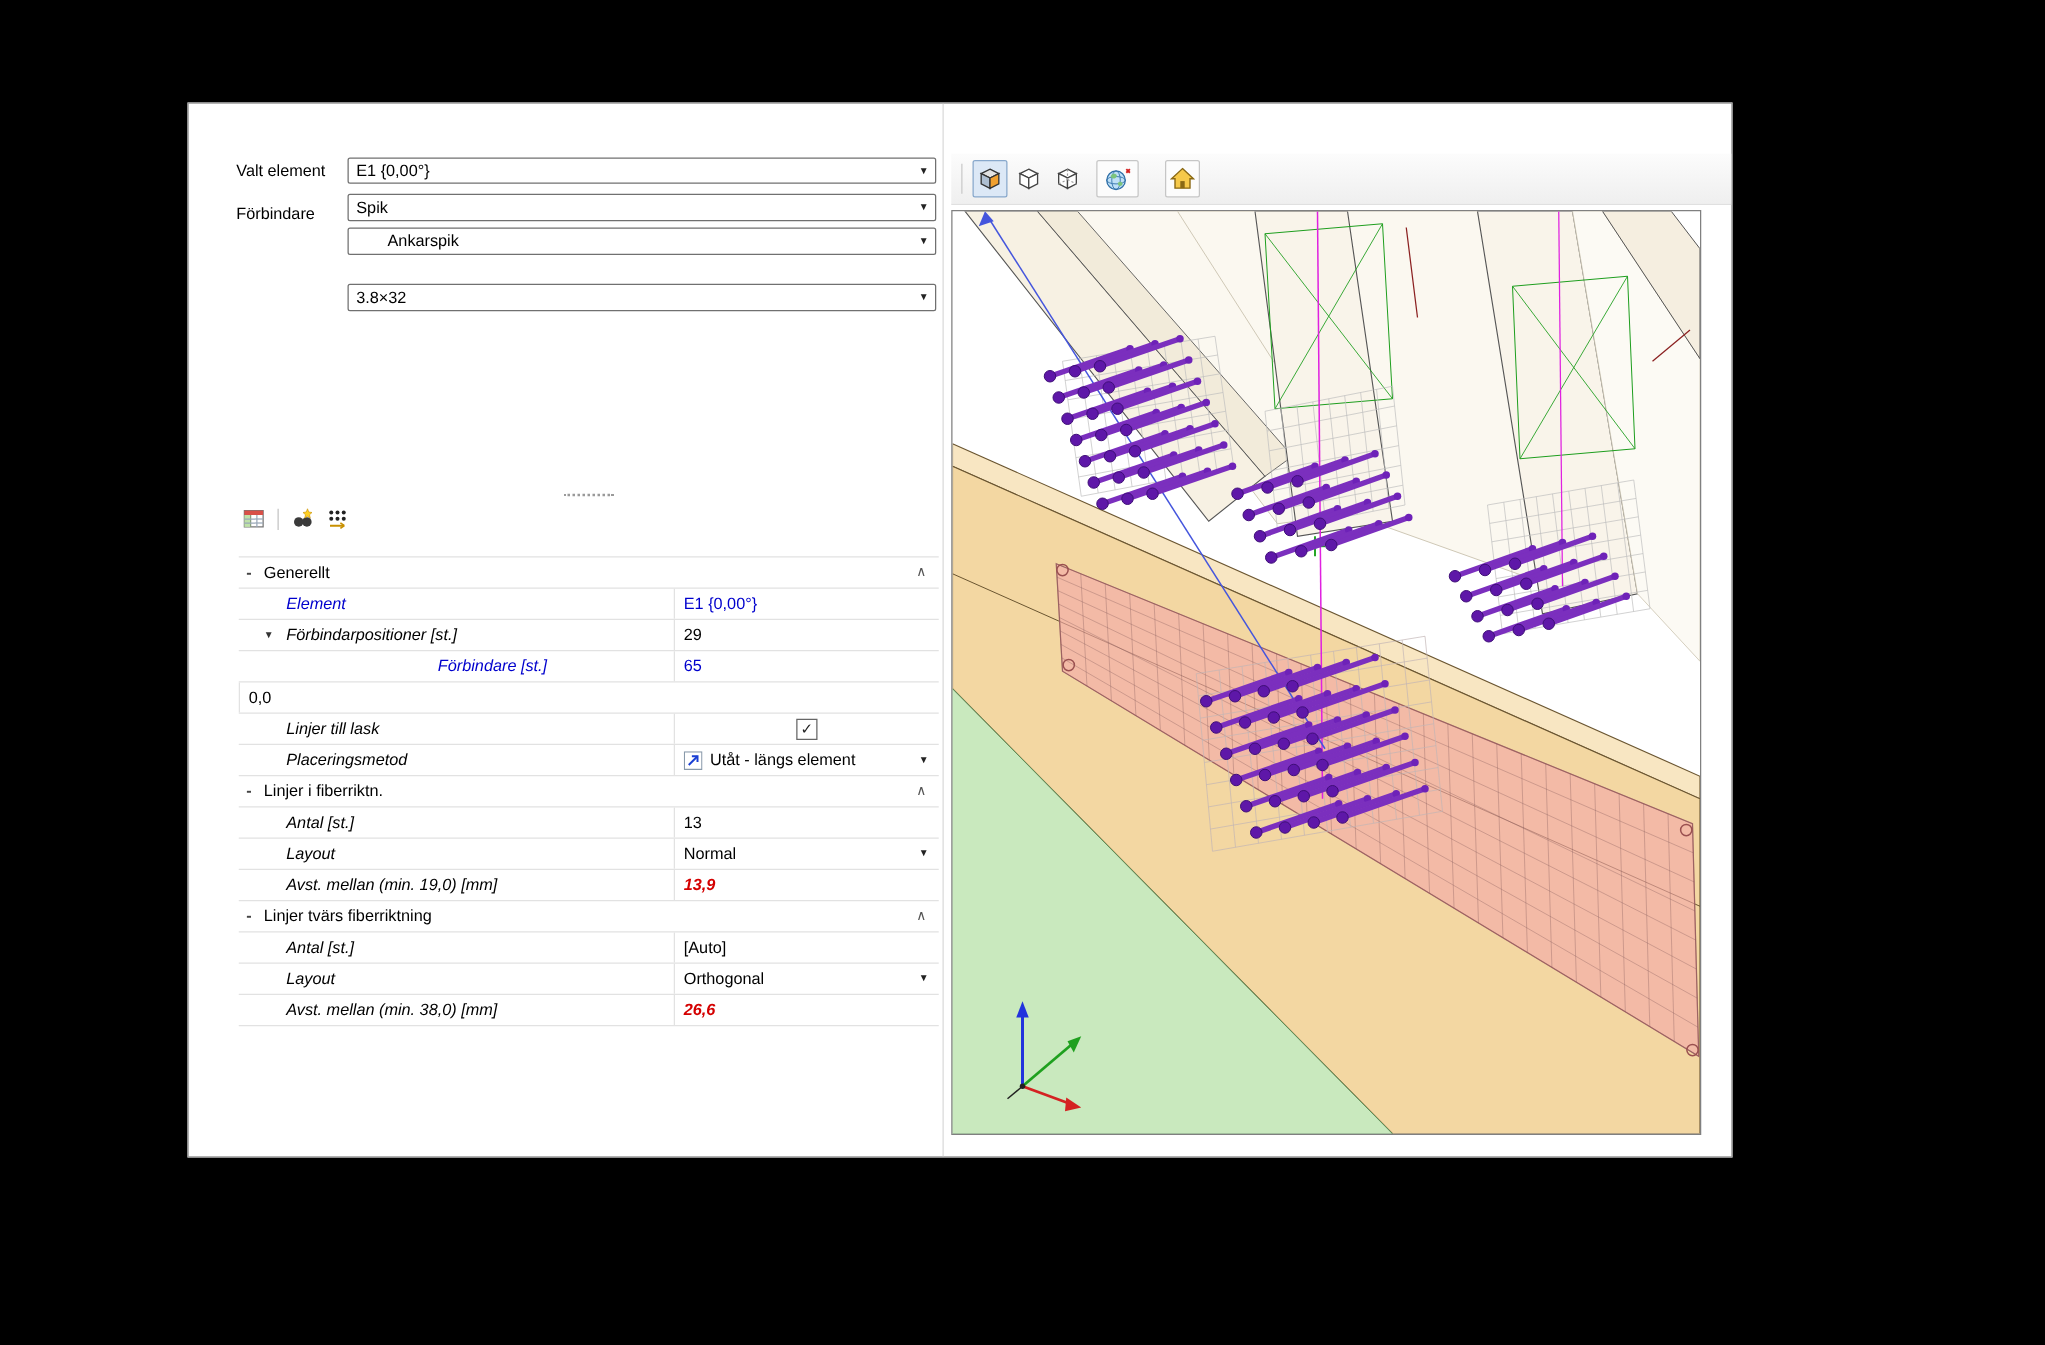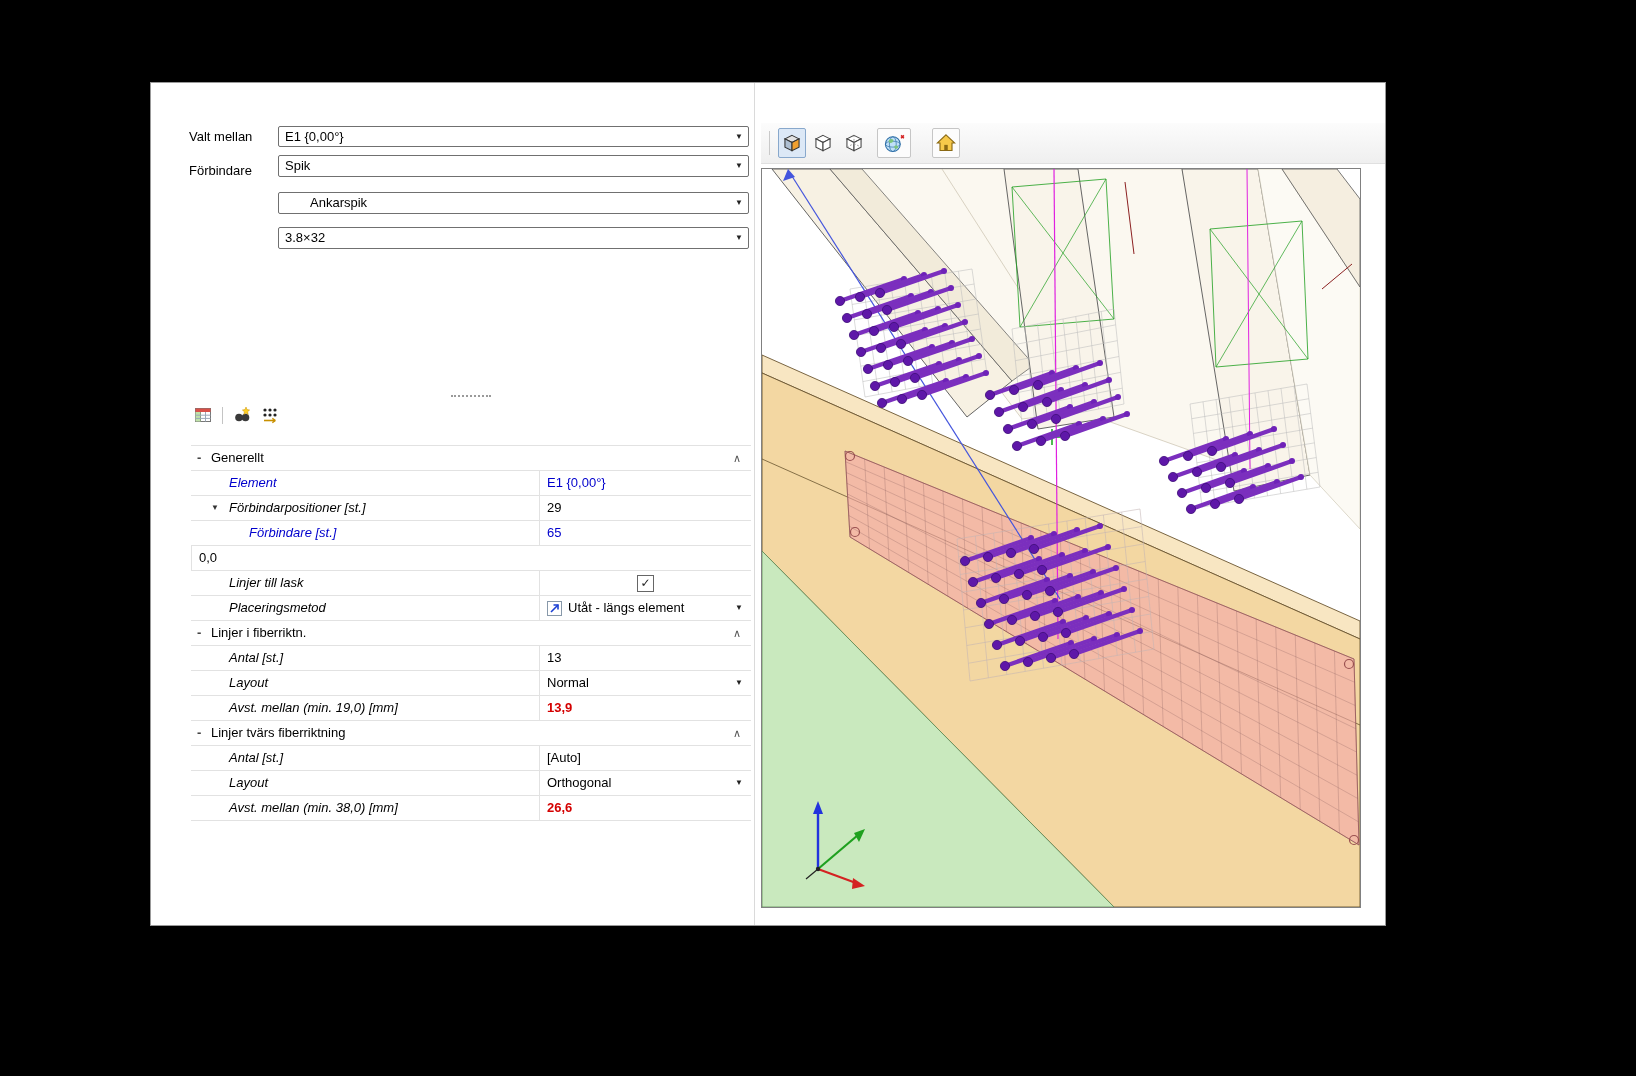--- a/index.html
+++ b/index.html
@@ -15,59 +15,59 @@
   .mini-toolbar{position:absolute;left:40px;top:320px;height:24px;display:flex;align-items:center;gap:4px;}
   .mini-btn{width:22px;height:22px;display:flex;align-items:center;justify-content:center;border:1px solid transparent;}
   .mini-sep{width:1px;height:17px;background:#c4c4c4;margin:0 3px;}
   
   .prop-grid{position:absolute;left:40px;top:362px;width:560px;border-top:1px solid #e2e2e2;}
   .prow{height:25px;box-sizing:border-box;border-bottom:1px solid #e2e2e2;position:relative;display:flex;}
   .prow.group{line-height:24px;padding-left:20px;}
   .gdash{position:absolute;left:6px;top:0;line-height:24px;color:#444;font-weight:bold;}
   .gchev{position:absolute;right:10px;top:0;line-height:24px;color:#555;font-size:11px;}
   .plabel{width:348px;box-sizing:border-box;padding-left:38px;line-height:24px;white-space:nowrap;overflow:hidden;position:relative;font-style:italic;}
-  .plabel.ind{padding-left:58px;}
+  .plabel.ind{padding-left:58px;text-align:center;}
   .exp{position:absolute;left:20px;top:0;line-height:24px;font-size:8px;color:#333;}
   .pvalue{flex:1;border-left:1px solid #e2e2e2;box-sizing:border-box;padding-left:7px;line-height:24px;position:relative;white-space:nowrap;display:flex;align-items:center;}
   .pvalue.center{justify-content:center;padding-left:0;}
   .blue{color:#0000CD;}
   .bold{font-weight:normal;}
-  .red{color:#D40000;font-weight:bold;}
+  .red{color:#D40000;font-weight:bold;font-style:italic;}
   .vdd{position:absolute;right:8px;top:0;height:100%;display:flex;align-items:center;font-size:8px;color:#222;}
   .cbx{width:15px;height:15px;border:1px solid #666;background:#fff;display:flex;align-items:center;justify-content:center;font-size:12px;font-weight:bold;color:#222;line-height:15px;}
   .vicon{display:inline-flex;width:15px;height:15px;margin-right:6px;}
   
   .pane-split{position:absolute;left:603px;top:0;bottom:0;width:1px;background:#dadada;}
   .view-toolbar{position:absolute;left:610px;top:40px;width:624px;height:40px;background:linear-gradient(#fcfcfc,#efefef);border-bottom:1px solid #e0e0e0;display:flex;align-items:center;}
   .vt-sep{width:1px;height:24px;background:#c9c9c9;margin-left:8px;margin-right:8px;}
   .vt-btn{width:28px;height:30px;display:flex;align-items:center;justify-content:center;border:1px solid transparent;border-radius:2px;margin-right:3px;box-sizing:border-box;background:transparent;}
   .vt-btn.pressed{background:#dce8f6;border-color:#88a8cc;}
   .vt-btn.boxed{background:#fcfcfc;border-color:#c6c6c6;}
   .vt-btn.wide{width:34px;}
   
   .viewport{position:absolute;left:610px;top:85px;width:598px;height:738px;border:1px solid #808080;box-sizing:content-box;background:#fff;overflow:hidden;}
 </style>
 </head>
 <body>
 
 <div class="window">
 
-  <div class="flabel" style="top:43px;">Valt mellan</div>
+  <div class="flabel" style="top:43px;">Valt element</div>
   <div class="combo" style="top:43px;height:21px;">
     <span>E1 {0,00°}</span>
     <span class="arr">▼</span>
   </div>
 
   <div class="flabel" style="top:77px;">Förbindare</div>
   <div class="combo" style="top:72px;">
     <span>Spik</span>
     <span class="arr">▼</span>
   </div>
 
-  <div class="combo" style="top:109px;padding-left:31px;">
+  <div class="combo" style="top:99px;padding-left:31px;">
     <span>Ankarspik</span>
     <span class="arr">▼</span>
   </div>
 
   <div class="combo" style="top:144px;">
     <span>3.8×32</span>
     <span class="arr">▼</span>
   </div>
 
   <div class="split-handle"></div>

